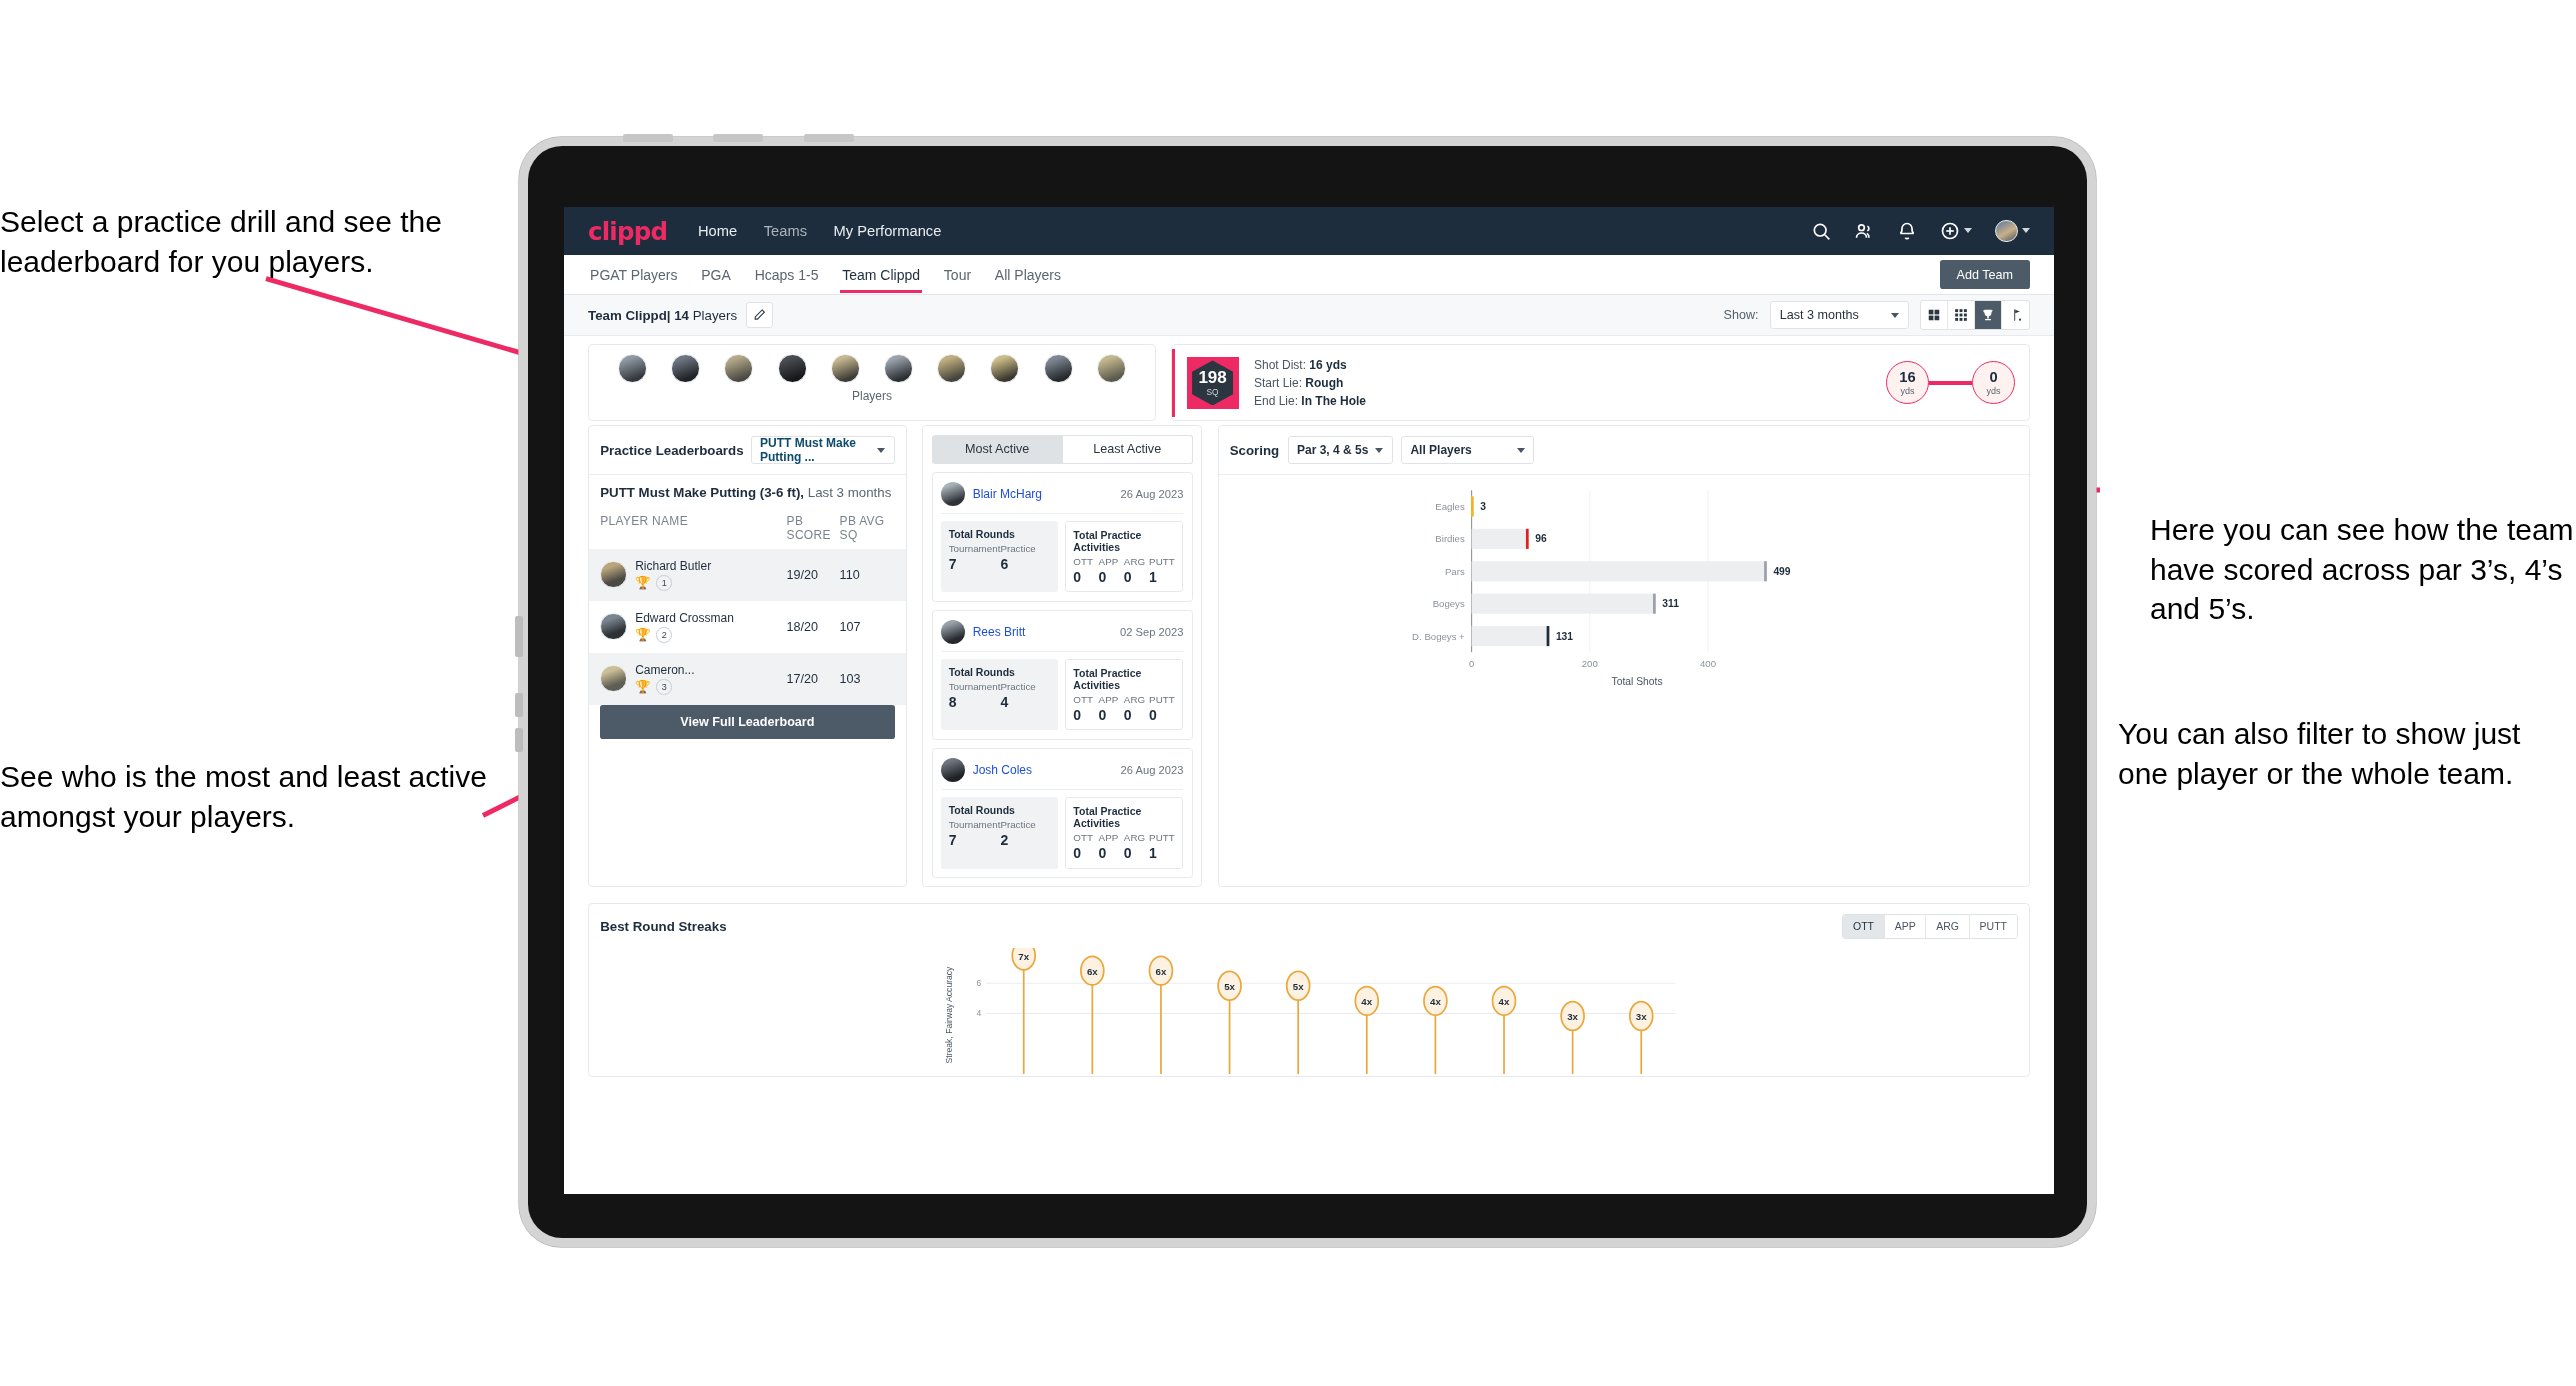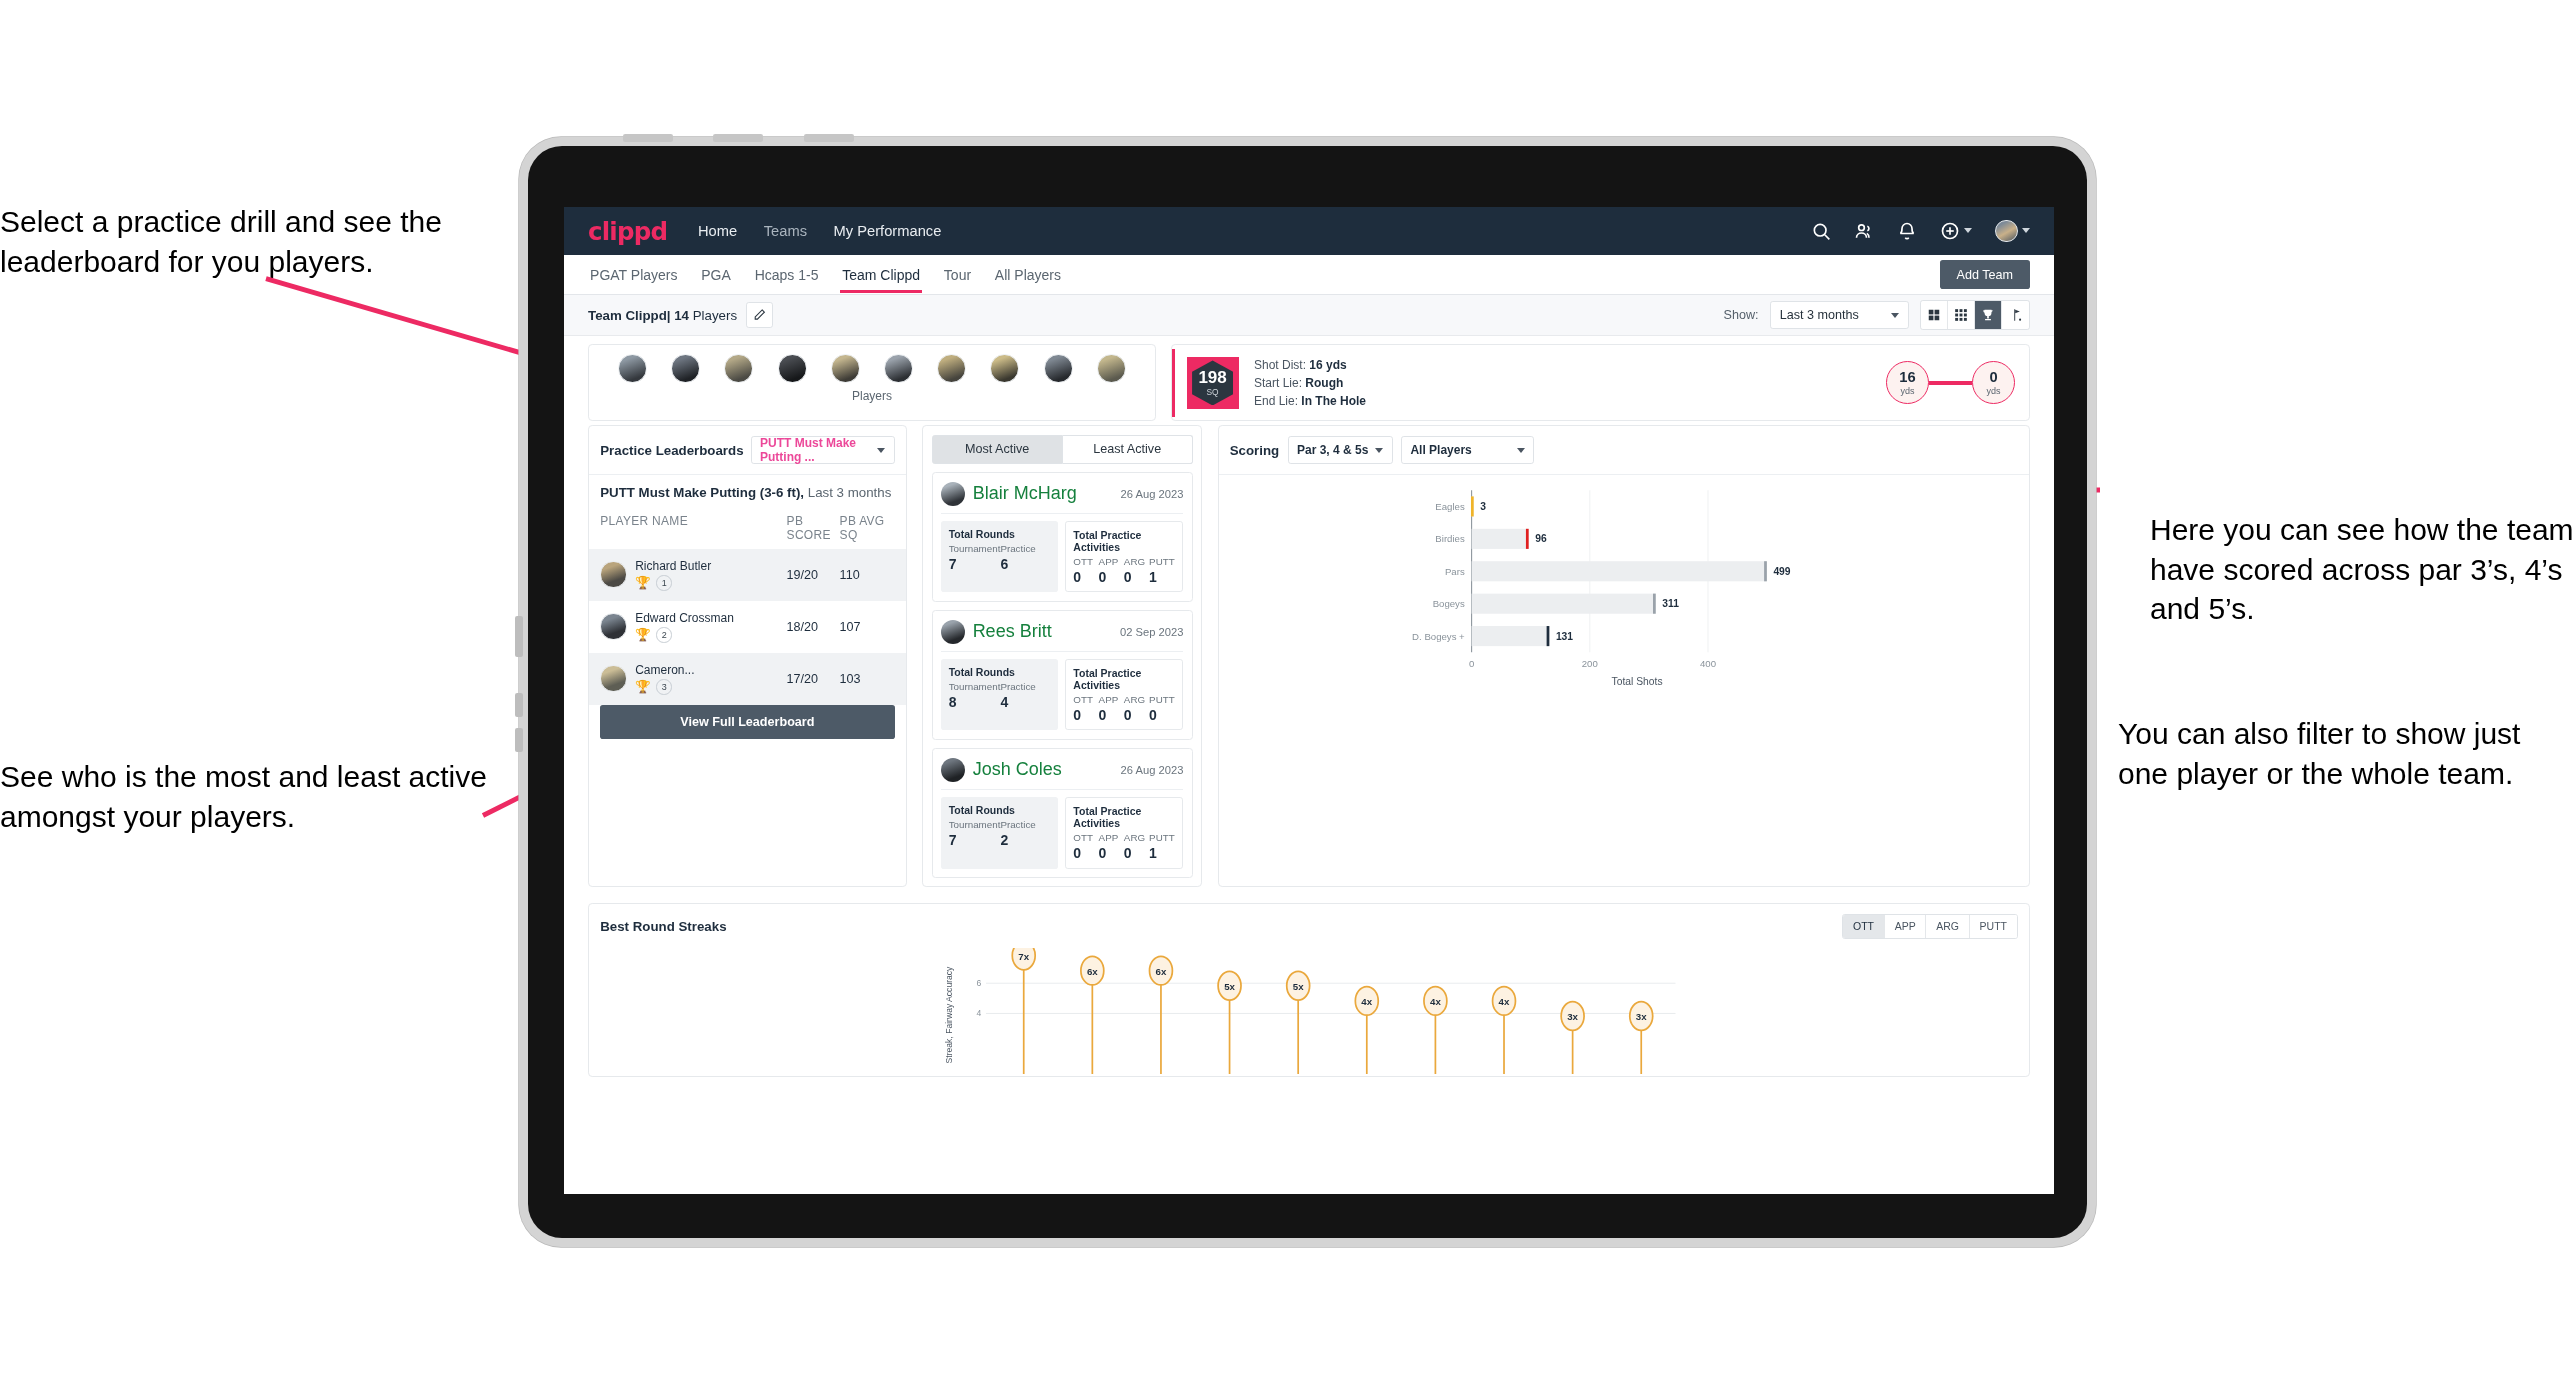--- a/index.html
+++ b/index.html
@@ -172,21 +172,21 @@
   #midrow { display:flex; gap: 15.4px; margin-top: 4px; }
   #lb-card { flex: 0 0 280px; }
   #act-card { flex: 0 0 280px; }
   #score-card { flex: 1; }
 
   
   #lb-head { display:flex; align-items:center; padding: 9.8px 11.2px; gap: 7px; }
   #lb-title { font-size:13.3px; font-weight:700; color:#1e2d3d; white-space:nowrap; }
   #lb-select {
     margin-left:auto; min-width: 144px; height: 28px; border:0.7px solid #dfe3e7; border-radius:2.8px;
-    display:flex; align-items:center; padding:0 8.4px; font-size:12px; color:#ec4899; font-weight:700;
+    display:flex; align-items:center; padding:0 8.4px; font-size:12px; color:#0c4a6e; font-weight:700;
   }
   #lb-select .chev { margin-left:auto; }
   #lb-sub { padding: 9.8px 11.2px; font-size:13.3px; color:#5b6670; border-top:0.7px solid #eceff2; }
   #lb-sub b { color:#1e2d3d; font-weight:700; }
   #lb-colhead { display:flex; padding: 4.2px 11.2px 7px; font-size:12px; color:#7a838c; letter-spacing:0.3px; }
   .c-name { flex:1; }
   .c-score { width: 53px; }
   .c-avg { width: 55px; }
   .lb-row { display:flex; align-items:center; padding: 11.2px; height:52px; }
   .lb-row.shaded { background:#f0f2f4; }
@@ -211,21 +211,21 @@
   .act-tab {
     flex:1; height:29px; display:flex; align-items:center; justify-content:center;
     font-size:12.6px; color:#2b3640; border:0.7px solid #dfe3e7; background:#fff;
   }
   .act-tab.active { background:#dfe2e5; }
   .act-tab:first-child { border-radius:2.8px 0 0 2.8px; }
   .act-tab:last-child { border-radius:0 2.8px 2.8px 0; border-left:none; }
   .pcard { margin: 0 8.4px 8.4px; border:0.7px solid #e6e9ec; border-radius:3.5px; padding: 8.4px; }
   .pcard-head { display:flex; align-items:center; padding-bottom:7px; border-bottom:0.7px solid #eceff2; }
   .pav2 { width:24px;height:24px;border-radius:50%; }
-  .pname { margin-left:7.7px; font-size:18px; color:#15803d; }
+  .pname { margin-left:7.7px; font-size:12px; color:#1d4ed8; }
   .pdate { margin-left:auto; font-size:11.2px; color:#6b757e; }
   .pbody { display:flex; gap: 7px; margin-top: 7.7px; }
   .pbox { flex:1; padding: 6.3px 7.7px; border-radius:2.8px; }
   .pbox.grey { background:#f0f2f4; }
   .pbox.bord { border:0.7px solid #e6e9ec; }
   .pbox-title { font-size:10.5px; font-weight:700; color:#1e2d3d; }
   .pbox-cols { display:flex; margin-top:3.5px; }
   .pcol { flex:1; }
   .pcol-l { font-size:9.8px; color:#6b757e; }
   .pcol-v { font-size:14px; font-weight:700; color:#1e2d3d; margin-top:2.1px; }

